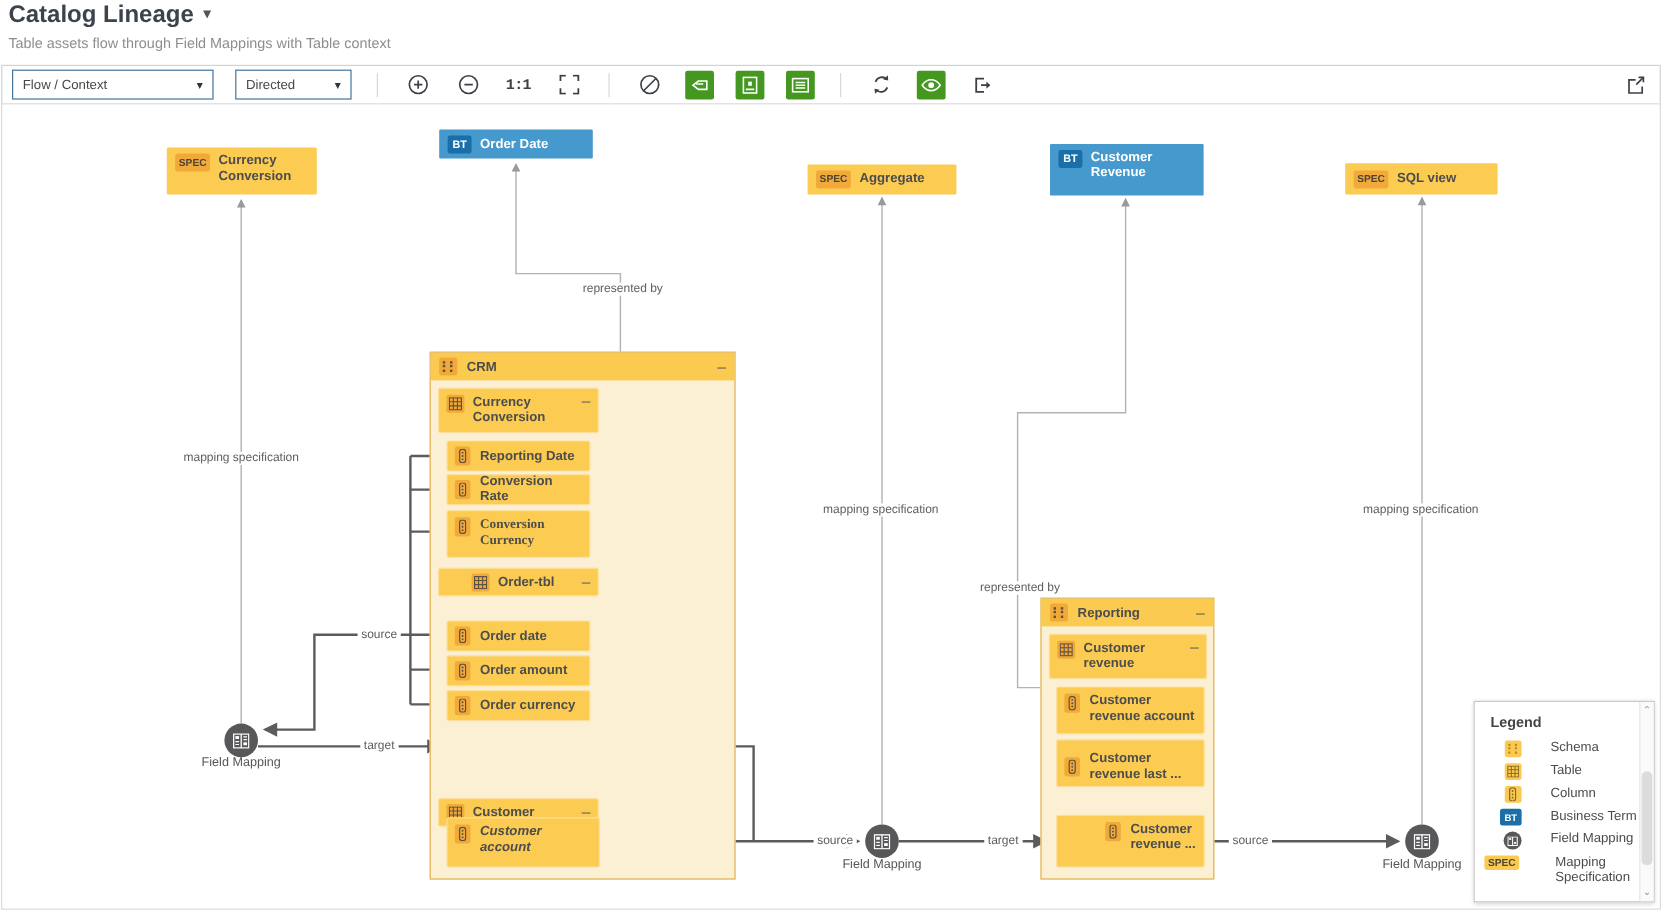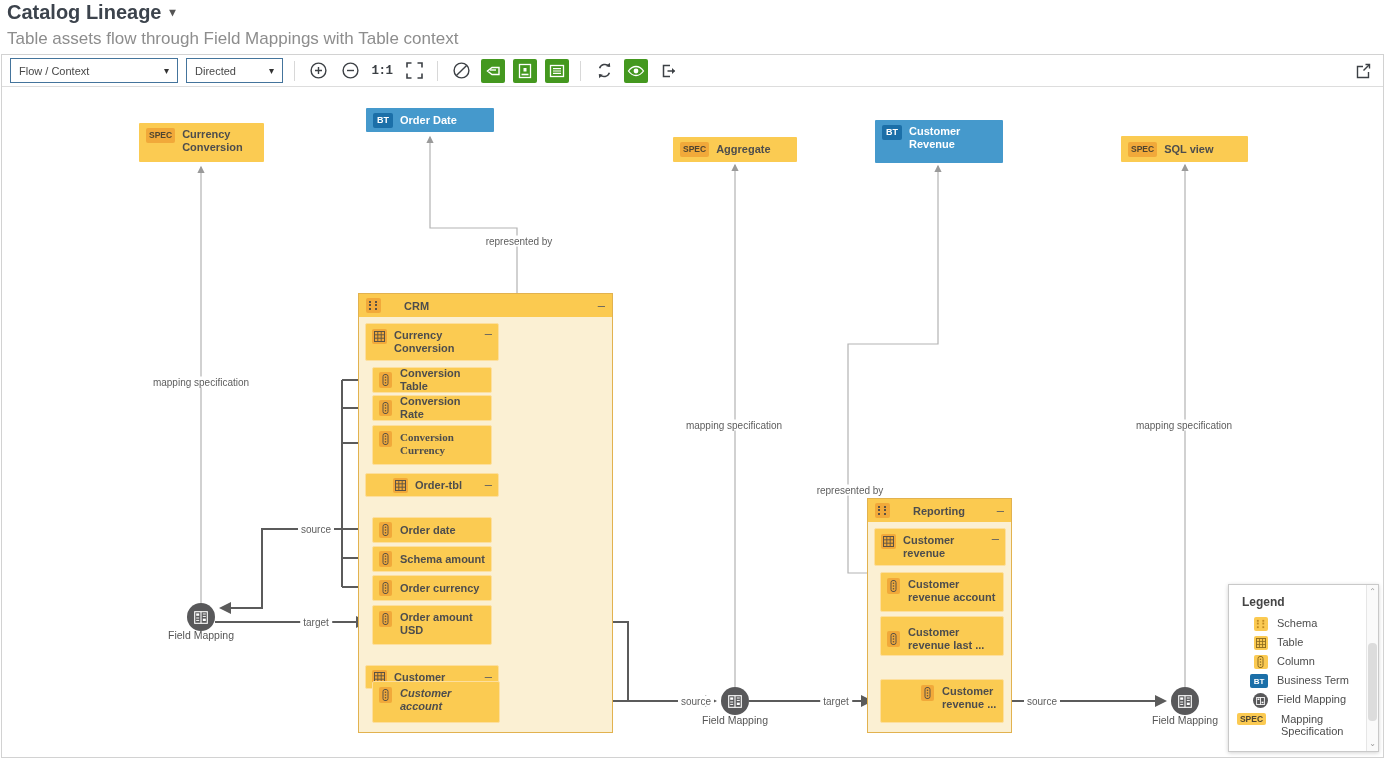--- a/index.html
+++ b/index.html
@@ -2,25 +2,25 @@
 <html><head>
 <meta charset="utf-8">
 <style>
   * { box-sizing: border-box; margin: 0; padding: 0; }
   body { font-family: "Liberation Sans", sans-serif; background: #fff; }
   .page { position: relative; width: 1385px; height: 761px; background: #fff; overflow: hidden; }
 
   
   .page-title { position: absolute; left: 7px; top: 1px; font-size: 20px; font-weight: 700; color: #3c434c; }
   .title-caret { font-size: 12px; color: #555; margin-left: 8px; vertical-align: 3px; cursor: pointer; }
-  .page-subtitle { position: absolute; left: 7px; top: 29px; font-size: 17px; color: #8d8d8d; }
+  .page-subtitle { position: absolute; left: 7px; top: 29px; font-size: 12px; color: #8d8d8d; }
 
   
   .frame { position: absolute; left: 1px; right: 1px; top: 54px; bottom: 3px; border: 1px solid #d2d2d2; background: #fff; }
-  .toolbar { position: absolute; left: 0; right: 0; top: 0; height: 32px; border-bottom: 1px solid #ddd; display: flex; align-items: center; padding: 0 8px; gap: 8px; }
+  .toolbar { position: absolute; left: 0; right: 0; top: 0; height: 32px; border-bottom: 1px solid #ddd; display: flex; align-items: center; padding: 0 8px; gap: 18px; }
   .tb-select { height: 25px; border: 1px solid #44749c; display: flex; align-items: center; justify-content: space-between; padding: 0 8px; font-size: 11px; color: #474747; cursor: pointer; background: #fff; }
   .tb-select .caret { font-size: 10px; color: #333; margin-left: 10px; }
   .sel-view { width: 168px; }
   .sel-dir  { width: 97px; }
   .tb-sep { width: 1px; height: 20px; background: #d8d8d8; margin: 0 3px; }
   .tb-btn { width: 24px; height: 24px; display: flex; align-items: center; justify-content: center; color: #3c4045; cursor: pointer; background: transparent; border: none; font-family: Liberation Mono, monospace; }
   .tb-btn.green { background: #44981f; color: #fff; border-radius: 2px; }
   .tb-onetoone { font-size: 12.5px; font-weight: 700; letter-spacing: -0.5px; }
   .tb-right { margin-left: auto; }
 
@@ -30,21 +30,21 @@
 
   
   .node { position: absolute; display: flex; align-items: center; gap: 7px; padding: 0 7px; font-size: 11px; font-weight: 700; color: #4d4d4d; line-height: 13px; cursor: pointer; border-radius: 1px; }
   .node.multiline { align-items: flex-start; padding-top: 5px; }
   .spec-node { background: #fbcb52; }
   .bt-node { background: #4599cc; color: #fff; }
   .spec-badge { background: #f1a93a; color: #4e4430; font-size: 8.5px; font-weight: 700; padding: 1px 3px; border-radius: 2px; flex: 0 0 auto; }
   .bt-badge { background: #1b6fa8; color: #fff; font-size: 9px; font-weight: 700; padding: 1px 4px; border-radius: 2px; flex: 0 0 auto; }
 
   .group { position: absolute; background: #fbf0d3; border: 1px solid #e2b24f; }
-  .group-header { height: 23px; background: #fbca50; display: flex; align-items: center; gap: 23px; padding: 0 7px; cursor: pointer; }
+  .group-header { height: 23px; background: #fbca50; display: flex; align-items: center; gap: 8px; padding: 0 7px; cursor: pointer; }
   .group-title { font-size: 11px; font-weight: 700; color: #4d4d4d; flex: 1; }
   .collapse { color: #5f5f5f; font-size: 13px; font-weight: 400; cursor: pointer; line-height: 10px; }
 
   .badge-box { background: #f1a93a; border-radius: 2px; display: flex; align-items: center; justify-content: center; flex: 0 0 auto; }
   .badge-15 { width: 15px; height: 15px; }
   .badge-col { width: 13px; height: 16px; }
 
   .table-node { position: absolute; background: #fbcb52; border: 1px solid #fddf9d; border-radius: 2px; display: flex; align-items: center; gap: 7px; padding: 0 6px; font-size: 11px; font-weight: 700; color: #4d4d4d; line-height: 13px; cursor: pointer; }
   .table-node.multiline { align-items: flex-start; padding-top: 5px; }
   .table-node .collapse { margin-left: auto; }
@@ -53,21 +53,21 @@
   .col-node.multiline { align-items: flex-start; padding-top: 5px; }
 
   .fm-circle { position: absolute; width: 28px; height: 28px; border-radius: 50%; background: #58585a; display: flex; align-items: center; justify-content: center; cursor: pointer; }
   .fm-label { position: absolute; width: 100px; text-align: center; font-size: 10.5px; color: #565656; }
 
   .edge-label { position: absolute; transform: translate(-50%,-50%); background: #fff; padding: 0 3px; font-size: 10px; color: #5e5e5e; white-space: nowrap; }
 
   
   .legend { position: absolute; left: 1226px; top: 496px; width: 151px; height: 168px; background: #fff; border: 1px solid #c9c9c9; box-shadow: 0 1px 4px rgba(0,0,0,0.18); }
   .legend-title { font-size: 12px; font-weight: 700; color: #454545; padding: 10px 0 8px 13px; }
-  .legend-row { display: flex; align-items: flex-start; gap: 9px; padding: 0 14px 0 24px; margin-bottom: 5px; font-size: 11px; color: #4c4c4c; }
+  .legend-row { display: flex; align-items: flex-start; gap: 24px; padding: 0 14px 0 24px; margin-bottom: 5px; font-size: 11px; color: #4c4c4c; }
   .legend-row .licon { width: 15px; display: flex; justify-content: center; flex: 0 0 auto; }
   .lg-sq { width: 14px; height: 14px; border-radius: 2px; background: #fbca52; display: flex; align-items: center; justify-content: center; }
   .lg-bt { width: 18px; height: 14px; border-radius: 2px; background: #1b6fa8; color: #fff; font-size: 8px; font-weight: 700; display: flex; align-items: center; justify-content: center; margin-left: -3px; }
   .lg-fm { width: 15px; height: 15px; border-radius: 50%; background: #58585a; display: flex; align-items: center; justify-content: center; }
   .lg-spec { background: #fbca52; color: #4e4430; font-size: 8.5px; font-weight: 700; padding: 1px 3px; border-radius: 2px; margin-left: -11px; }
   .legend-row.spec-row { padding-left: 13px; }
   .legend-scroll { position: absolute; right: 0; top: 0; bottom: 0; width: 12px; background: #fafafa; border-left: 1px solid #e6e6e6; }
   .legend-scroll .arr { position: absolute; left: 0; width: 11px; height: 12px; color: #9a9a9a; font-size: 8px; text-align: center; line-height: 12px; cursor: pointer; }
   .legend-scroll .thumb { position: absolute; left: 1px; width: 9px; top: 58px; height: 78px; background: #dcdcdc; border-radius: 4px; cursor: pointer; }
 </style>
@@ -256,21 +256,21 @@
         </div>
         <div class="col-node" style="left:13px;top:73px;width:120px;height:26px;">
           <span class="badge-box badge-col">
               <svg width="7" height="12" viewBox="0 0 7 12">
                 <rect x="1" y="0.5" width="5" height="11" rx="2" fill="none" stroke="#5c5243"></rect>
                 <circle cx="3.5" cy="3.2" r="0.8" fill="#5c5243"></circle>
                 <circle cx="3.5" cy="6" r="0.8" fill="#5c5243"></circle>
                 <circle cx="3.5" cy="8.8" r="0.8" fill="#5c5243"></circle>
               </svg>
             </span>
-          <span>Conversion Table</span>
+          <span>Reporting Date</span>
         </div>
         <div class="col-node" style="left:13px;top:101px;width:120px;height:26px;">
           <span class="badge-box badge-col">
               <svg width="7" height="12" viewBox="0 0 7 12">
                 <rect x="1" y="0.5" width="5" height="11" rx="2" fill="none" stroke="#5c5243"></rect>
                 <circle cx="3.5" cy="3.2" r="0.8" fill="#5c5243"></circle>
                 <circle cx="3.5" cy="6" r="0.8" fill="#5c5243"></circle>
                 <circle cx="3.5" cy="8.8" r="0.8" fill="#5c5243"></circle>
               </svg>
             </span>
@@ -311,43 +311,32 @@
         </div>
         <div class="col-node" style="left:13px;top:252px;width:120px;height:26px;">
           <span class="badge-box badge-col">
               <svg width="7" height="12" viewBox="0 0 7 12">
                 <rect x="1" y="0.5" width="5" height="11" rx="2" fill="none" stroke="#5c5243"></rect>
                 <circle cx="3.5" cy="3.2" r="0.8" fill="#5c5243"></circle>
                 <circle cx="3.5" cy="6" r="0.8" fill="#5c5243"></circle>
                 <circle cx="3.5" cy="8.8" r="0.8" fill="#5c5243"></circle>
               </svg>
             </span>
-          <span>Schema amount</span>
+          <span>Order amount</span>
         </div>
         <div class="col-node" style="left:13px;top:281px;width:120px;height:26px;">
           <span class="badge-box badge-col">
               <svg width="7" height="12" viewBox="0 0 7 12">
                 <rect x="1" y="0.5" width="5" height="11" rx="2" fill="none" stroke="#5c5243"></rect>
                 <circle cx="3.5" cy="3.2" r="0.8" fill="#5c5243"></circle>
                 <circle cx="3.5" cy="6" r="0.8" fill="#5c5243"></circle>
                 <circle cx="3.5" cy="8.8" r="0.8" fill="#5c5243"></circle>
               </svg>
             </span>
           <span>Order currency</span>
-        </div>
-        <div class="col-node multiline" style="left:13px;top:311px;width:120px;height:40px;">
-          <span class="badge-box badge-col">
-              <svg width="7" height="12" viewBox="0 0 7 12">
-                <rect x="1" y="0.5" width="5" height="11" rx="2" fill="none" stroke="#5c5243"></rect>
-                <circle cx="3.5" cy="3.2" r="0.8" fill="#5c5243"></circle>
-                <circle cx="3.5" cy="6" r="0.8" fill="#5c5243"></circle>
-                <circle cx="3.5" cy="8.8" r="0.8" fill="#5c5243"></circle>
-              </svg>
-            </span>
-          <span>Order amount USD</span>
         </div>
 
         <div class="table-node" style="left:6px;top:359px;width:134px;height:24px;margin-top:12px;">
           <span class="badge-box badge-15">
             <svg width="11" height="11" viewBox="0 0 11 11">
                 <rect x="0.5" y="0.5" width="10" height="10" fill="none" stroke="#5c5243"></rect>
                 <path d="M0.5 3.8h10M0.5 7.2h10M3.8 0.5v10M7.2 0.5v10" stroke="#5c5243" stroke-width="0.9"></path>
               </svg>
           </span>
           <span>Customer</span>

